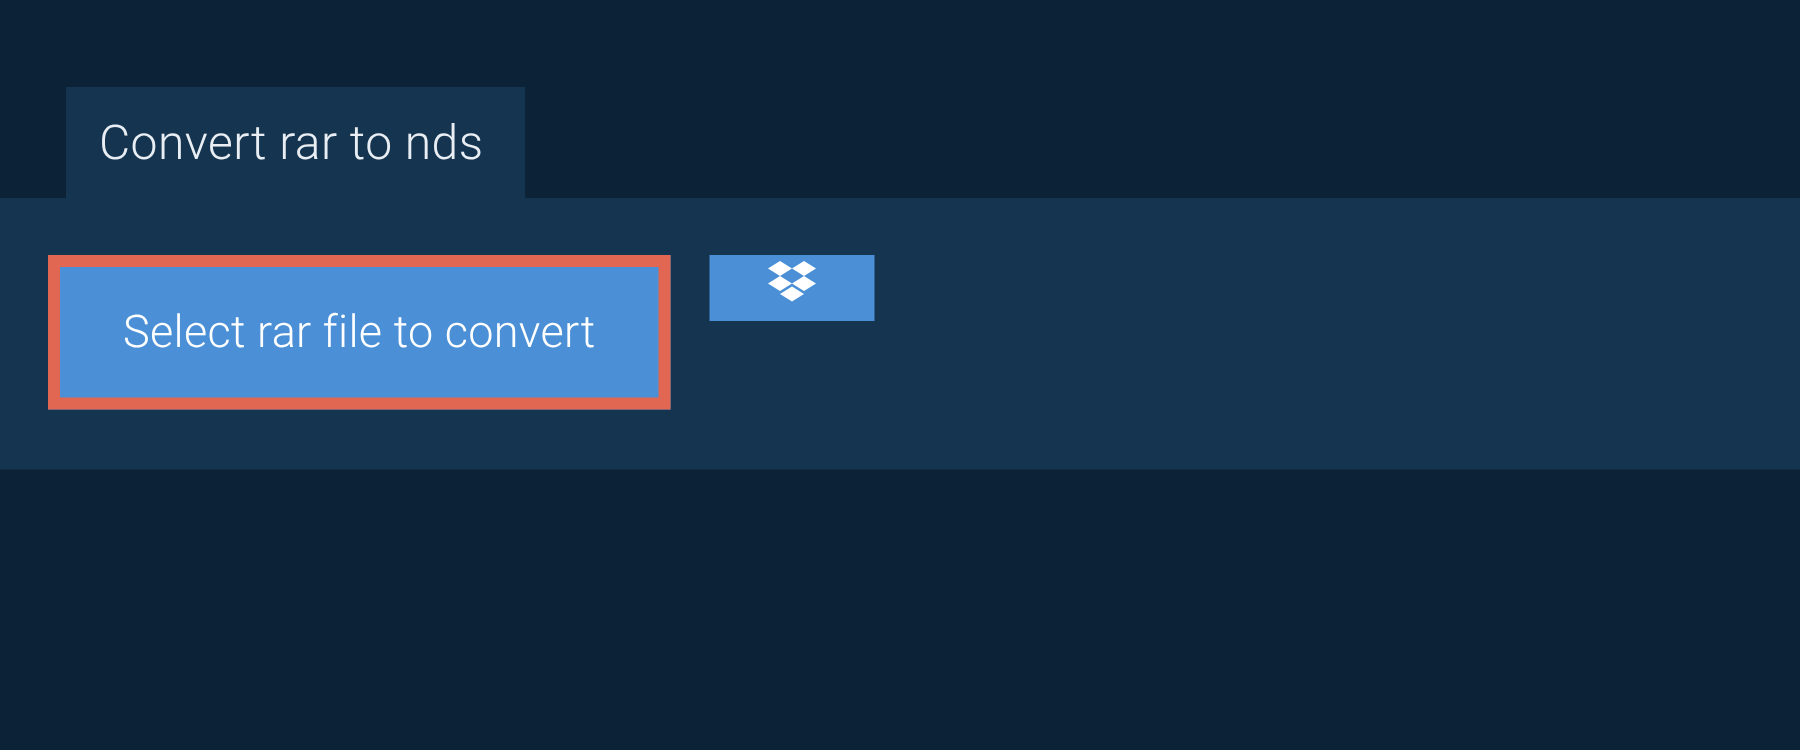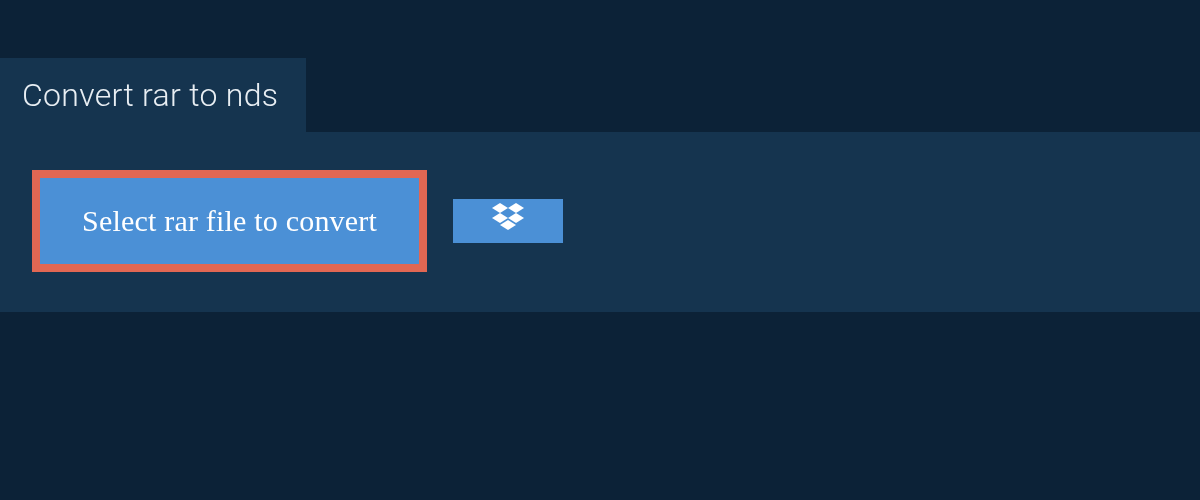--- a/index.html
+++ b/index.html
@@ -9,40 +9,40 @@
     }
     body {
       width: 1200px;
       height: 500px;
       background: #0c2237;
       font-family: -apple-system, BlinkMacSystemFont, "Segoe UI", Roboto, "Helvetica Neue", Arial, sans-serif;
       overflow: hidden;
     }
     .tab-bar {
       padding-top: 58px;
+      margin-left: 44px;
     }
     .tab {
       display: inline-block;
       background: #15344f;
       color: #e8eef3;
       font-size: 32px;
       font-weight: 300;
       padding: 18px 28px 18px 22px;
       letter-spacing: 0.3px;
     }
     .panel {
       background: #15344f;
       padding: 38px 32px 40px 32px;
       width: 100%;
     }
     .button-row {
       display: flex;
       gap: 26px;
-      align-items: center;
-      font-family: Liberation Serif, serif;
+      align-items: flex-start;
     }
     .select-button {
       background: #4b90d6;
       border: 8px solid #e16753;
       color: #ffffff;
       font-size: 30px;
       font-weight: 300;
       padding: 26px 42px;
       cursor: pointer;
       letter-spacing: 0.2px;

